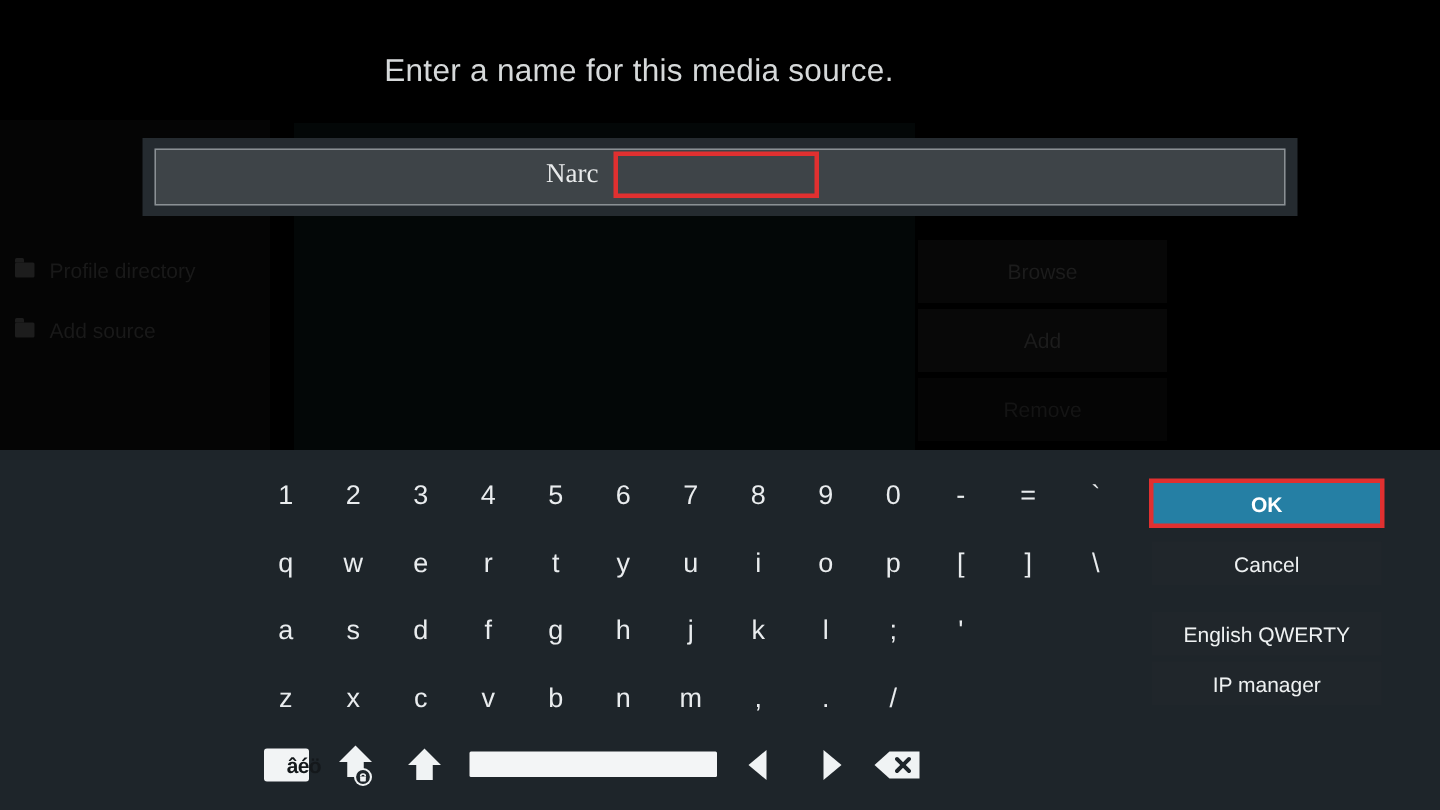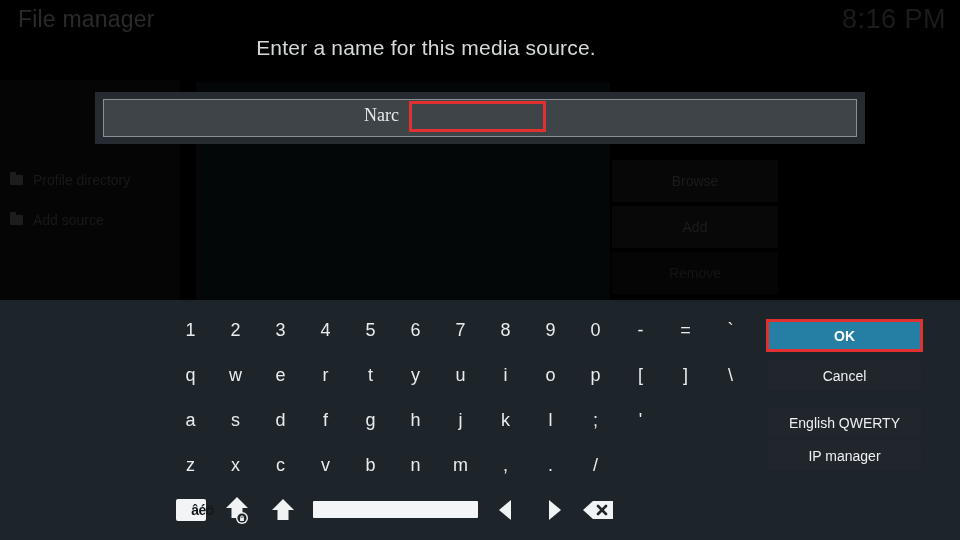--- a/index.html
+++ b/index.html
@@ -144,22 +144,20 @@
   .act-btn.a2 { top: 401px; margin-top: 7px; }
   .act-btn.a3 { top: 441px; }
 
   svg { display: block; }
 </style>
 </head>
 <body>
 
 <div id="screen">
 
-  <div class="bg-title">File manager</div>
-  <div class="bg-clock">8:16 PM</div>
 
   <div class="bg-leftpanel"></div>
 
   <div class="bg-item i0">
     <span class="folder-ico"></span>
     <span>Profile directory</span>
   </div>
   <div class="bg-item i1">
     <span class="folder-ico"></span>
     <span>Add source</span>

